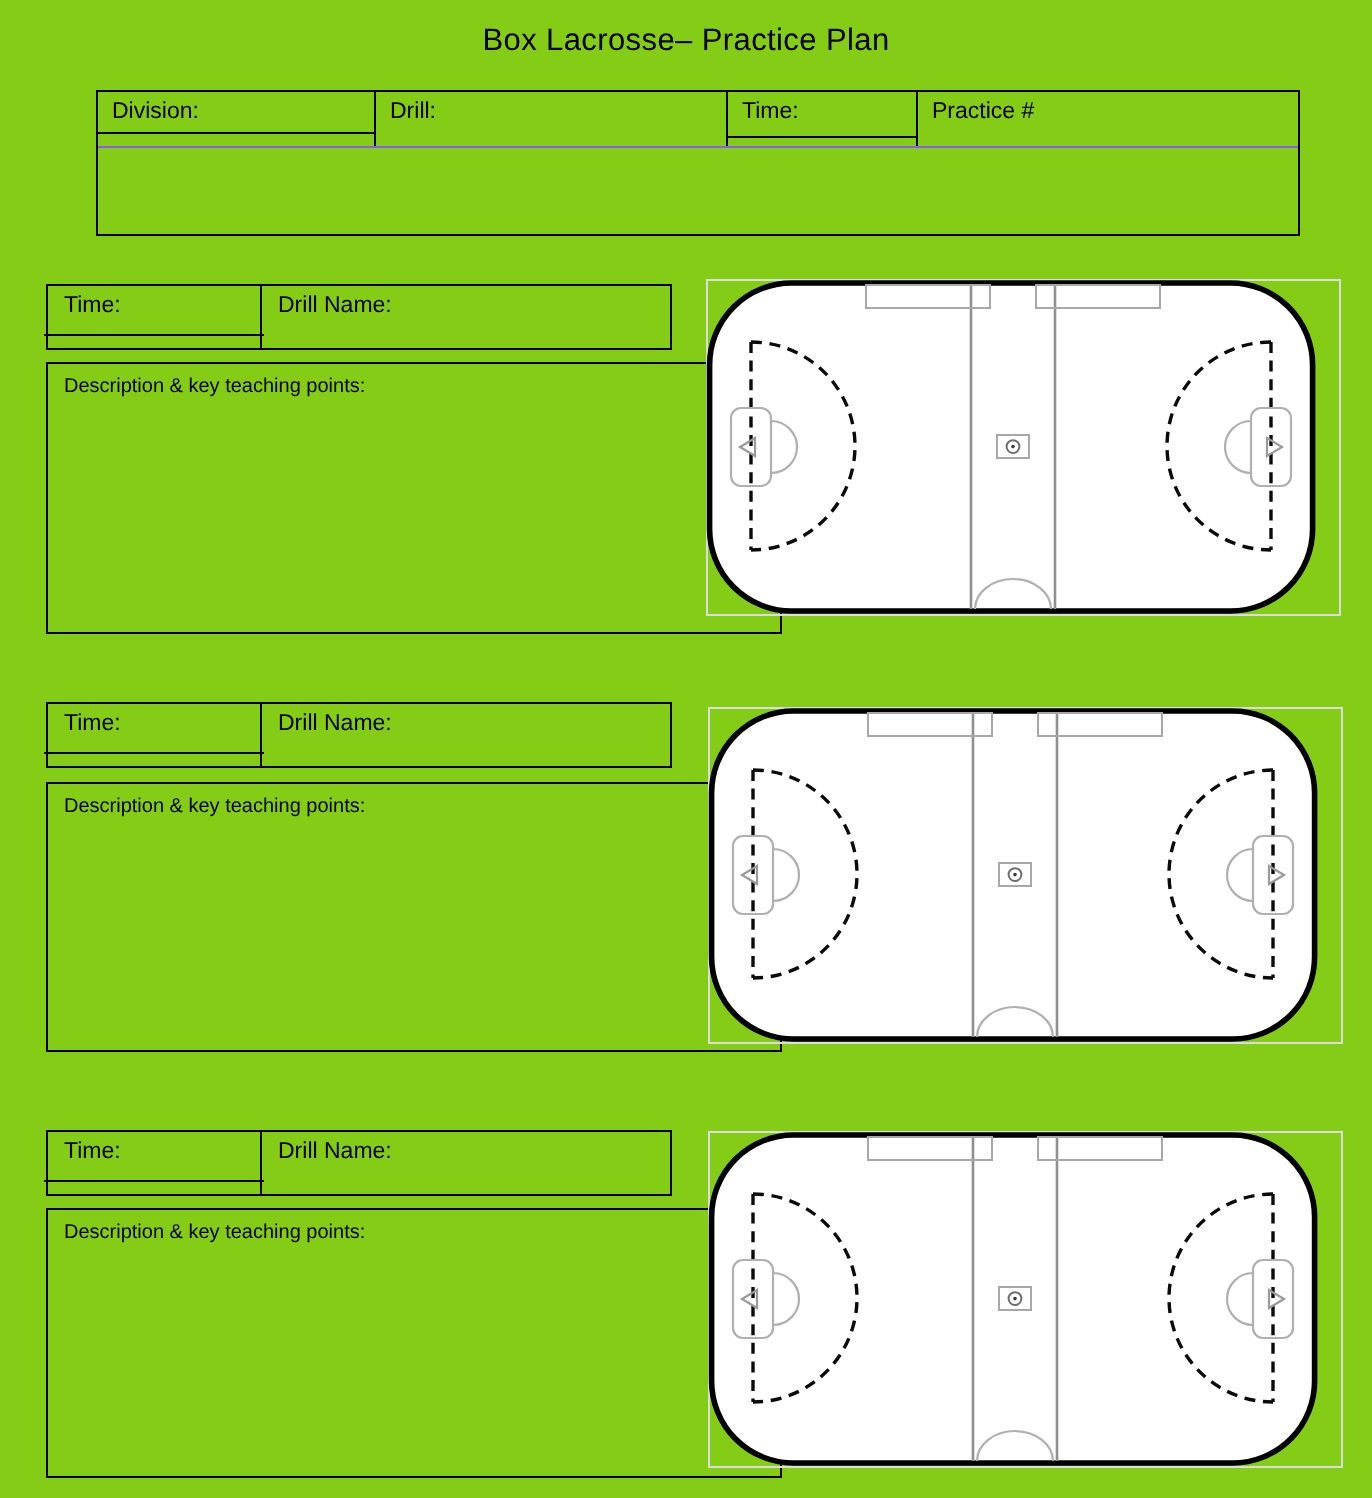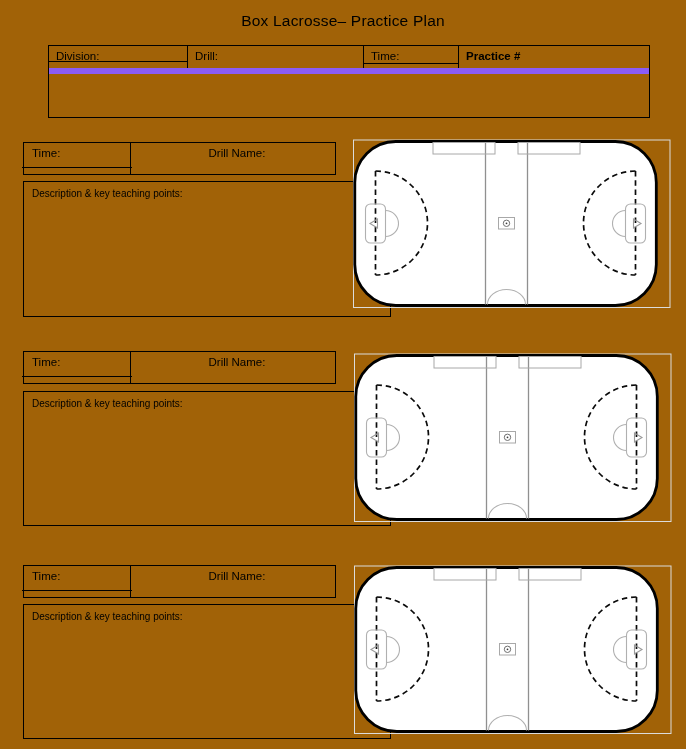--- a/index.html
+++ b/index.html
@@ -1,67 +1,67 @@
 <!DOCTYPE html>
 <html><head>
 <meta charset="utf-8">
 <style>
   html,body{margin:0;padding:0;background:#ffffff;}
   .page{
     position:relative;
     width:686px;height:749px;
-    background:#a16207;
+    background:#84cc16;
     font-family:"Liberation Sans", sans-serif;
     color:#000;
     overflow:hidden;
   }
   .title{
     position:absolute;top:12px;left:0;width:686px;
     text-align:center;
     font-size:15.5px;font-weight:400;letter-spacing:0.2px;
   }
   
   .hdr-table{
     position:absolute;left:48px;top:45px;width:602px;height:73px;
     border:1.2px solid #000;box-sizing:border-box;
   }
-  .hdr-row1{position:relative;display:flex;height:28px;border-bottom:6px solid #8b5cf6;box-sizing:border-box;}
+  .hdr-row1{position:relative;display:flex;height:28px;border-bottom:1px solid #8b5cf6;box-sizing:border-box;}
   .hdr-cell{
     position:relative;box-sizing:border-box;
     padding:4px 0 0 7px;font-size:11.5px;line-height:13px;
   }
   .hdr-cell.sep{border-right:1px solid #000;}
   .hdr-cell.short::after{
     content:"";position:absolute;left:-1px;right:-1px;bottom:6px;
     border-bottom:1.1px solid #000;
   }
   .hdr-cell.short2::after{bottom:4px;}
   .w-division{width:139px;}
   .w-date{width:176px;}
   .w-time{width:95px;}
-  .w-practice{flex:1;font-weight:bold;}
+  .w-practice{flex:1;}
   .hdr-row2{
     position:relative;height:44px;box-sizing:border-box;
     padding:4px 0 0 7px;font-size:11.5px;line-height:13px;
   }
   
   .drill-table{
     position:absolute;left:23px;width:313px;height:33px;
     border:1.5px solid #000;box-sizing:border-box;display:flex;
   }
   .drill-cell{
     position:relative;box-sizing:border-box;
     padding:4px 0 0 8px;font-size:11.5px;line-height:13px;
   }
   .drill-cell.time{width:107px;border-right:1.5px solid #000;}
   .drill-cell.time::after{
     content:"";position:absolute;left:-2px;right:-2px;bottom:6px;
     border-bottom:1.2px solid #000;
   }
-  .drill-cell.name{flex:1;text-align:center;}
+  .drill-cell.name{flex:1;}
   .desc-box{
     position:absolute;left:23px;width:368px;
     border:1.5px solid #000;box-sizing:border-box;
     padding:5px 0 0 8px;font-size:10px;line-height:13px;
   }
   .t1{top:142px;} .d1{top:181px;height:136px;}
   .t2{top:351px;} .d2{top:391px;height:135px;}
   .t3{top:565px;} .d3{top:604px;height:135px;}
   .rink{position:absolute;width:318px;height:172px;}
   .r1{left:353px;top:139px;}

